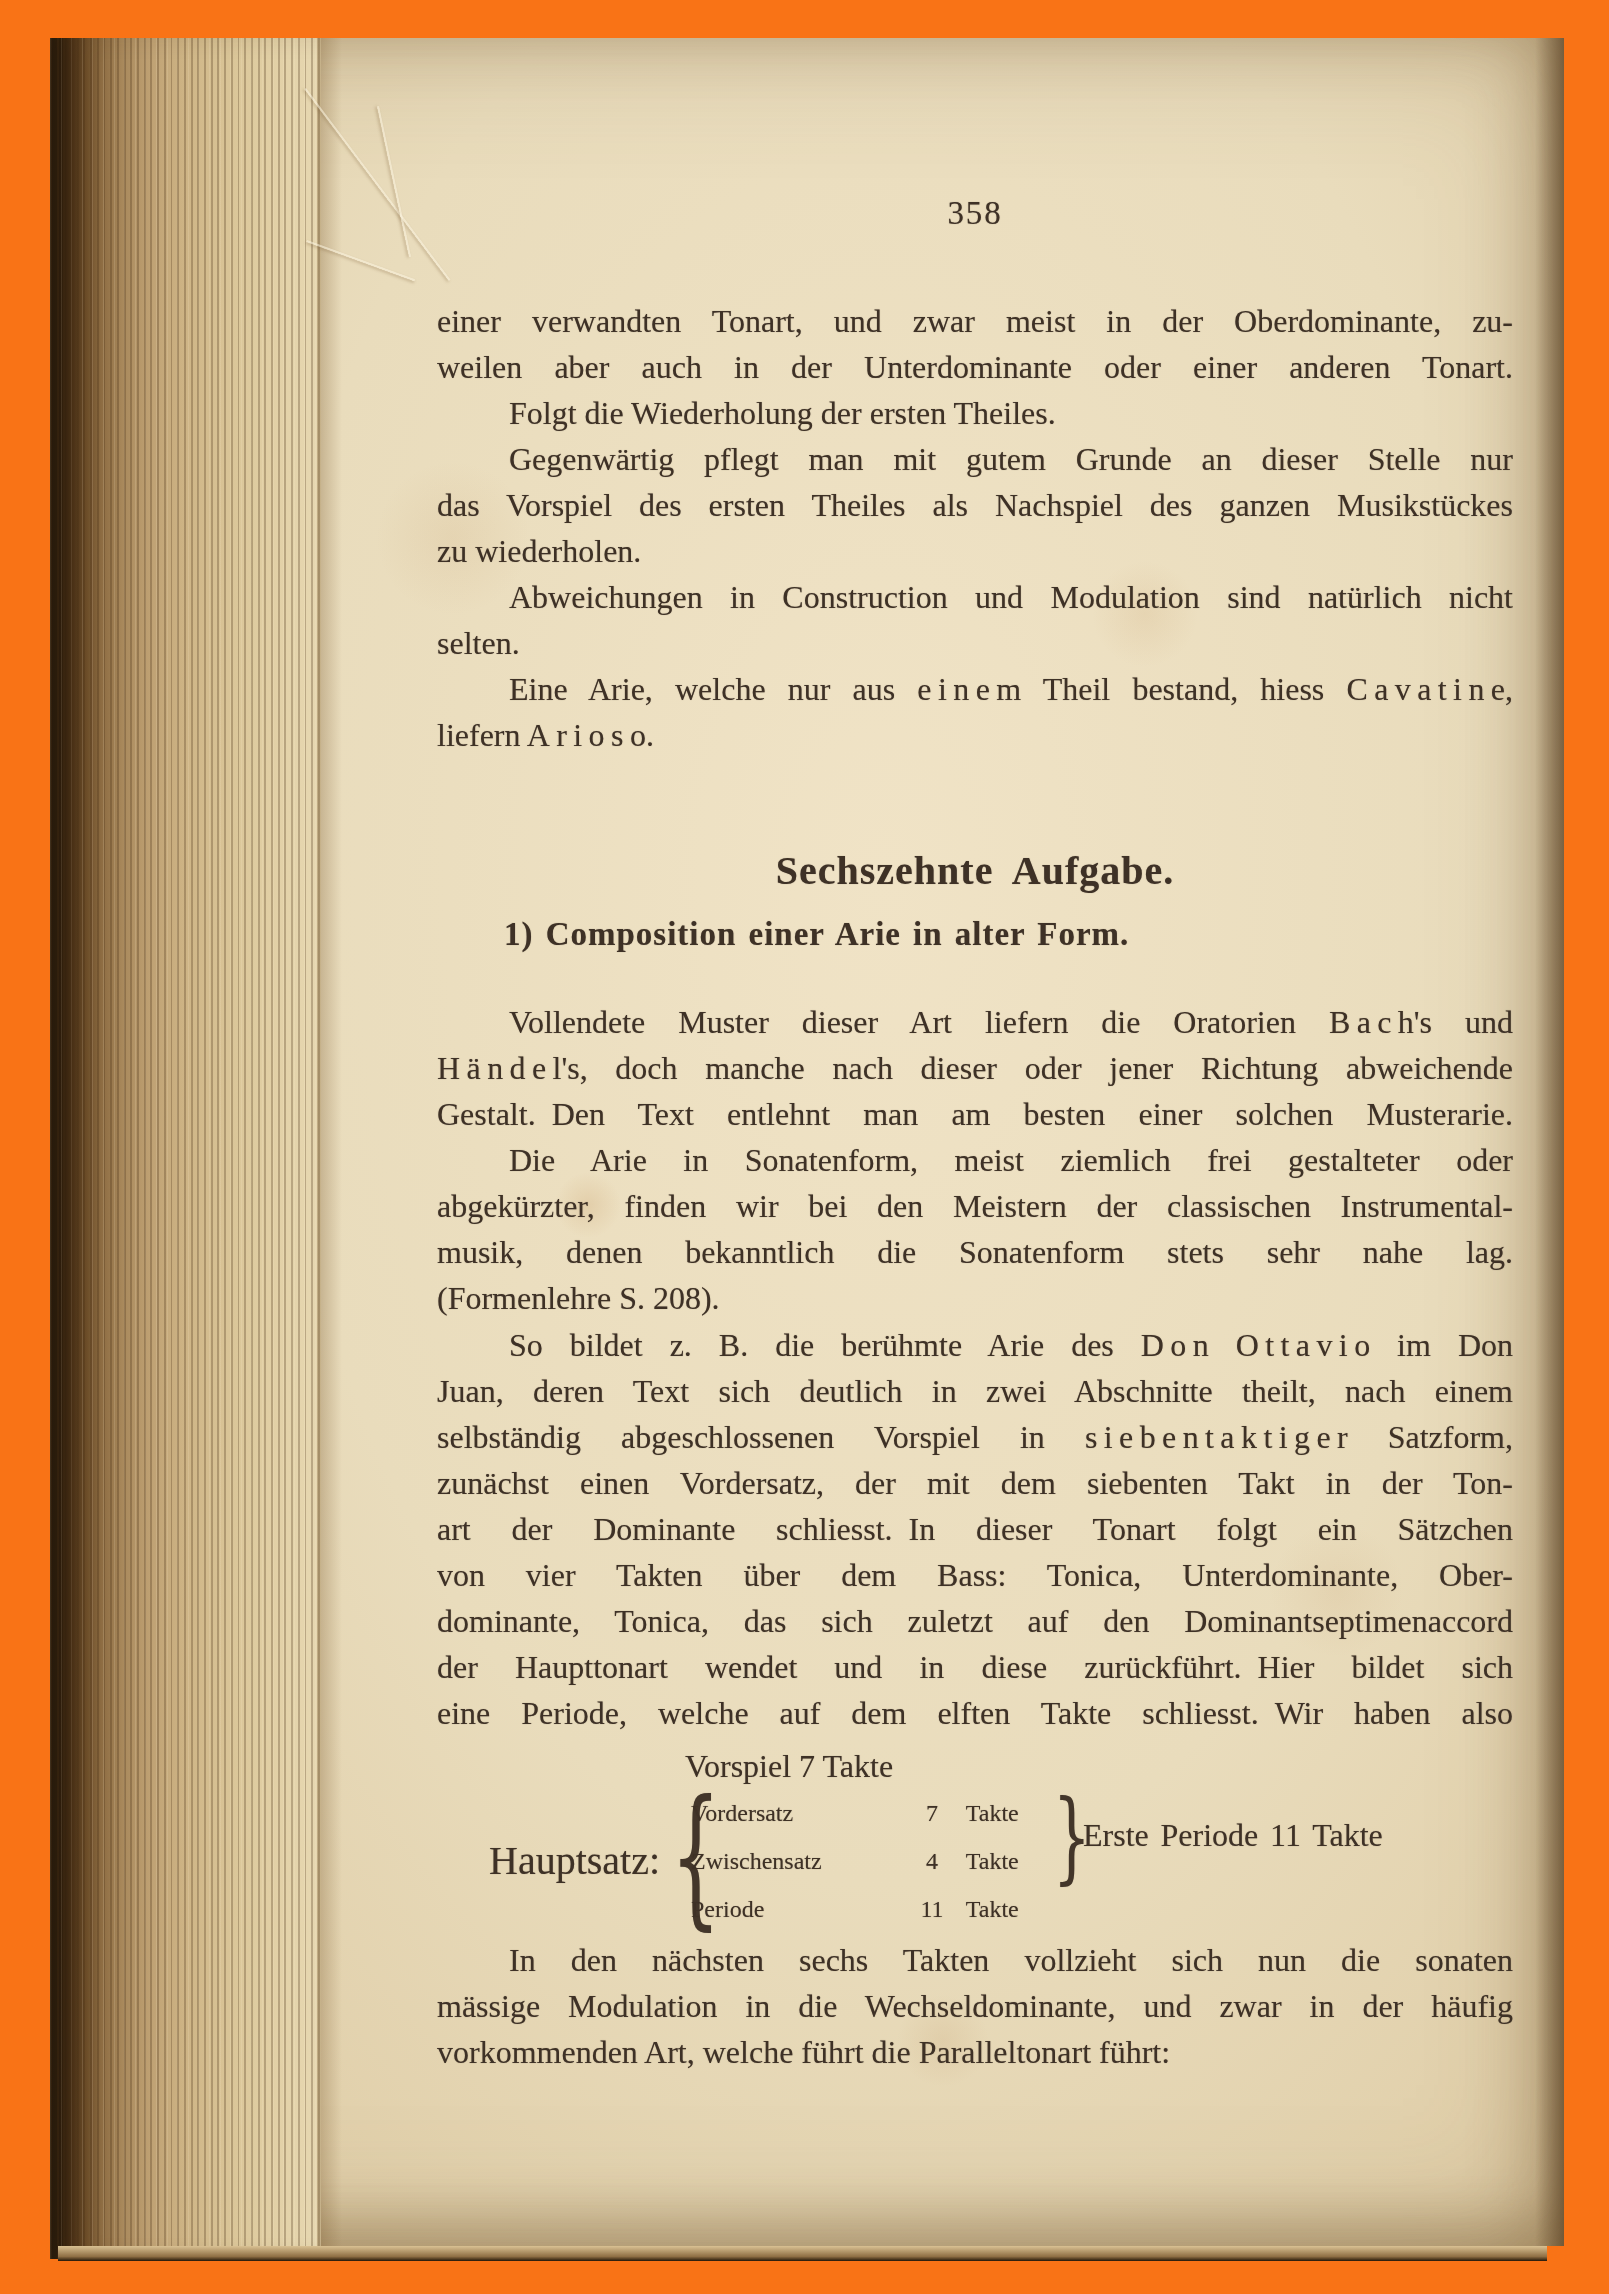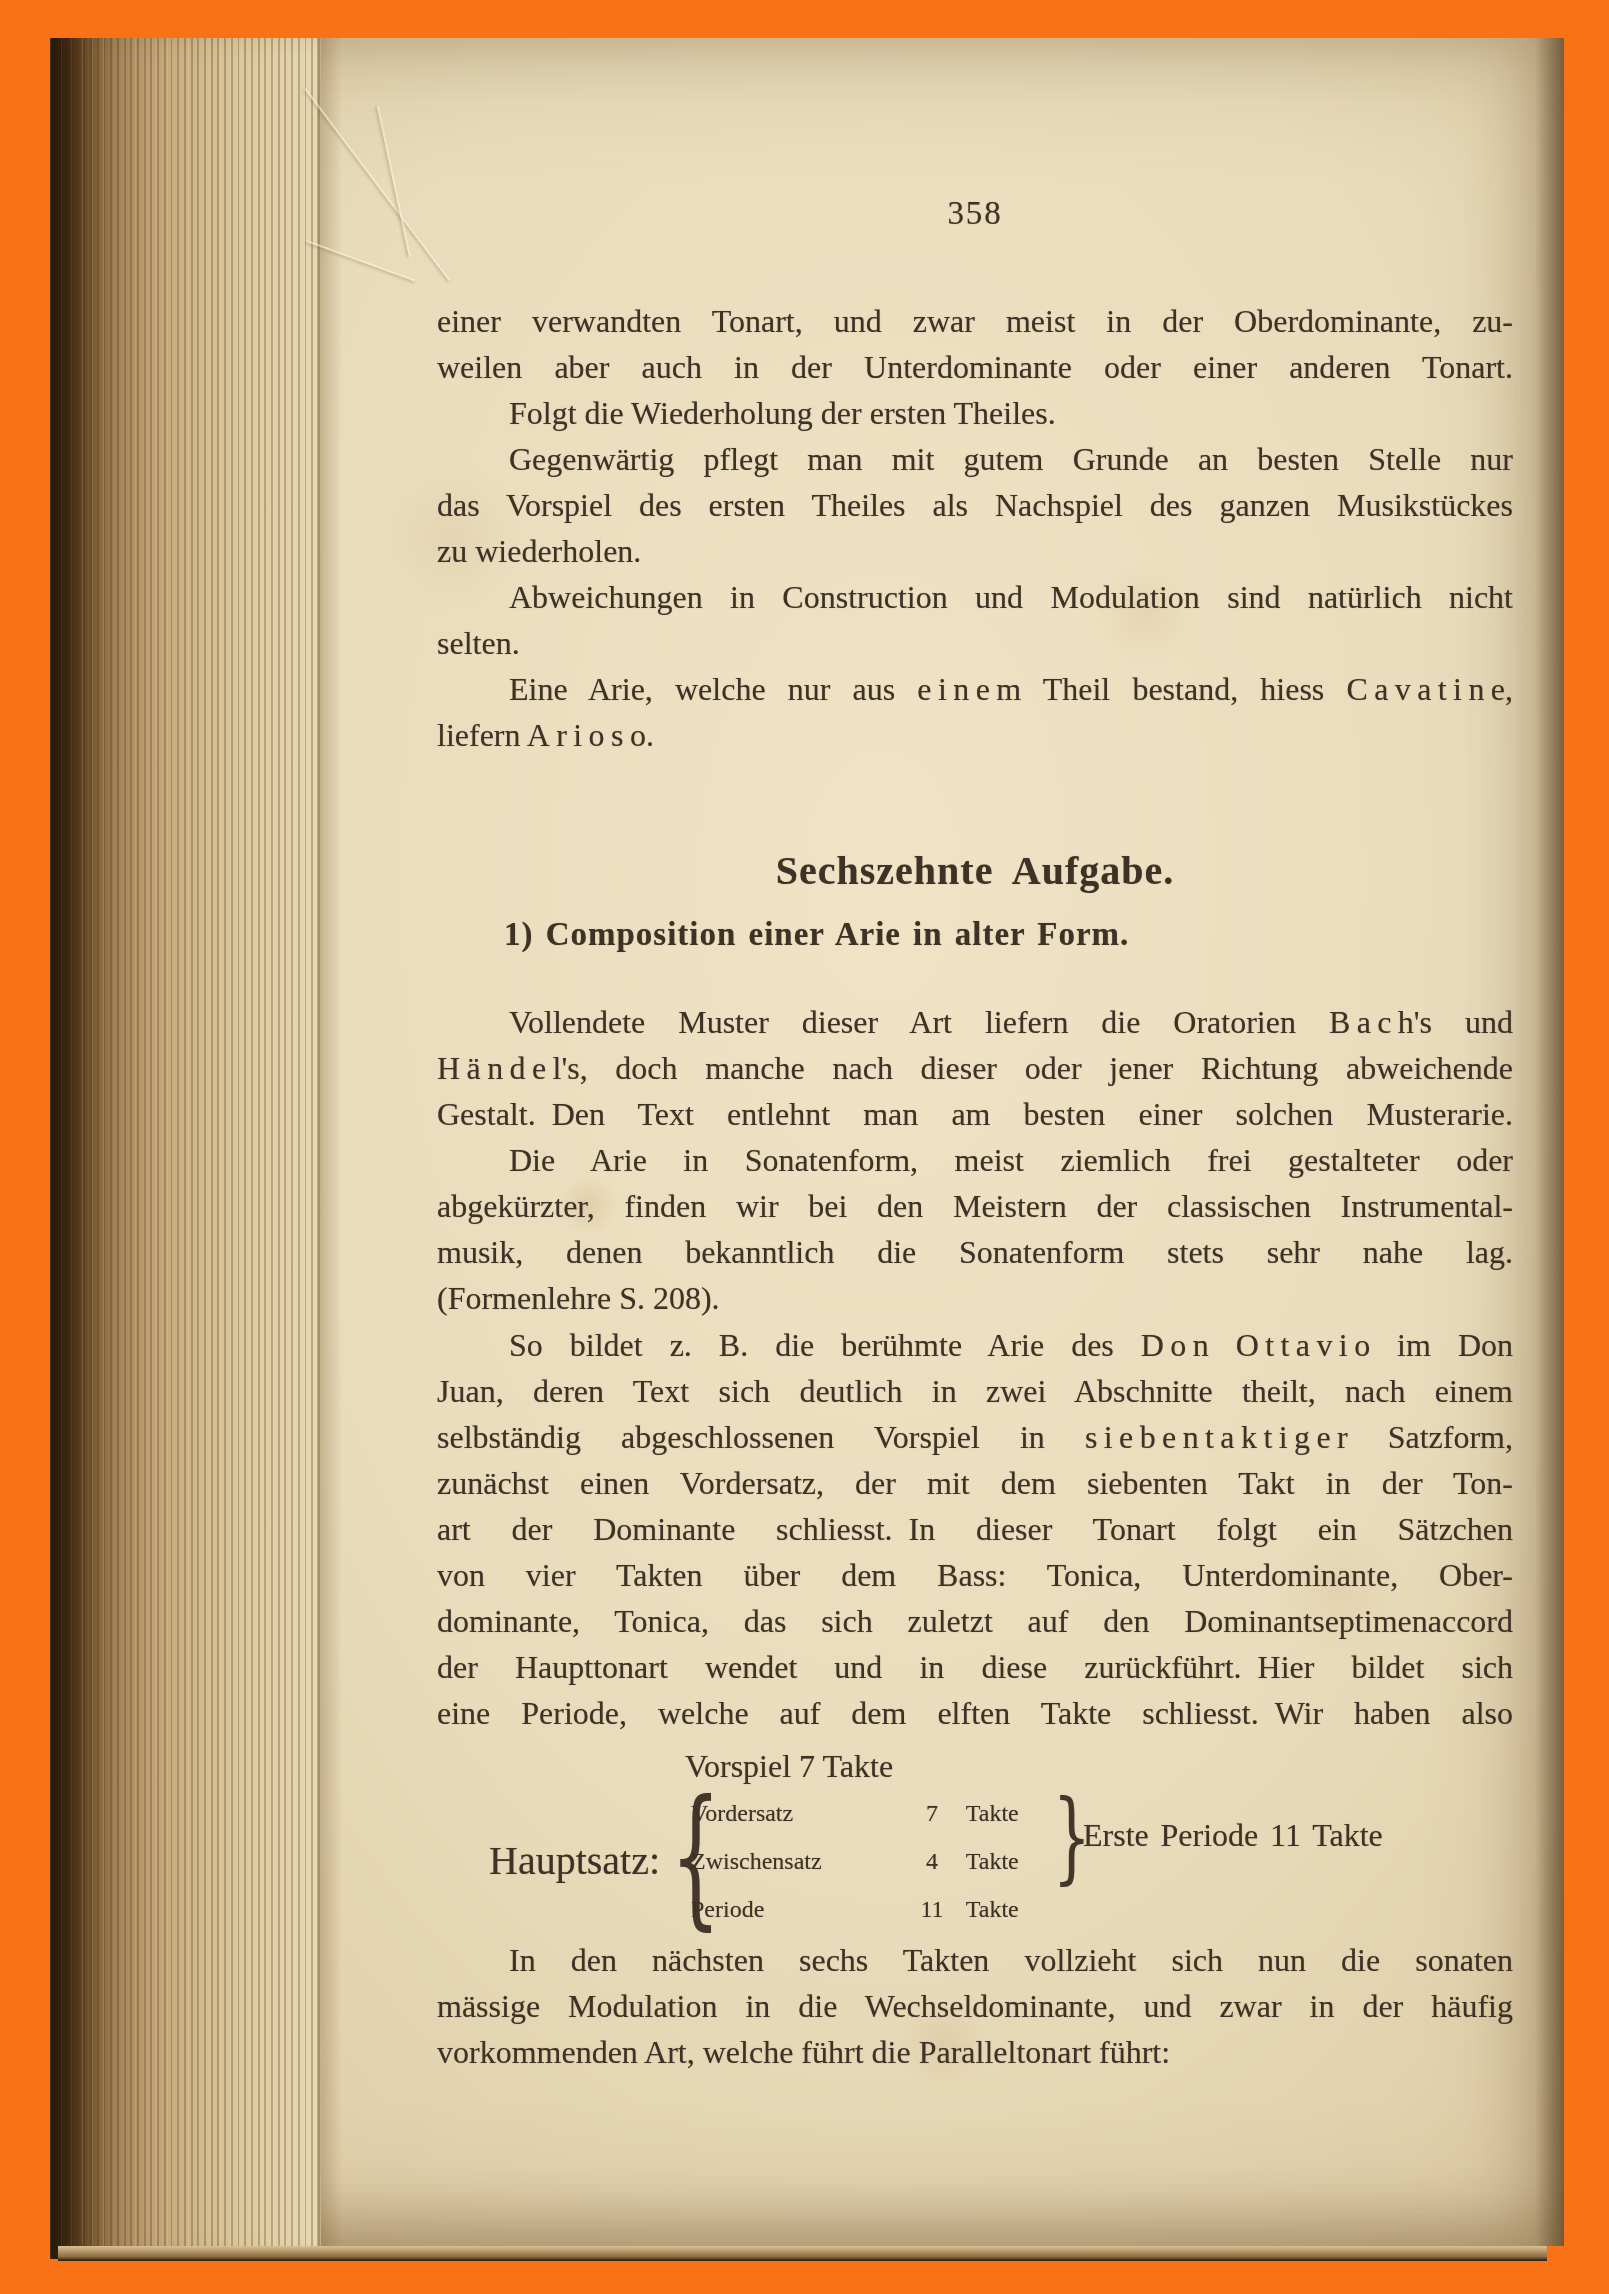--- a/index.html
+++ b/index.html
@@ -84,21 +84,21 @@
   <div class="crease c2"></div>
   <div class="crease c3"></div>
 
   <div class="textcol">
     <div class="pageno">358</div>
 
     <div class="para p1">
         <div class="line j">einer verwandten Tonart, und zwar meist in der Oberdominante, zu-</div>
         <div class="line j">weilen aber auch in der Unterdominante oder einer anderen Tonart.</div>
         <div class="line ind">Folgt die Wiederholung der ersten Theiles.</div>
-        <div class="line j ind">Gegenwärtig pflegt man mit gutem Grunde an besten Stelle nur</div>
+        <div class="line j ind">Gegenwärtig pflegt man mit gutem Grunde an dieser Stelle nur</div>
         <div class="line j">das Vorspiel des ersten Theiles als Nachspiel des ganzen Musikstückes</div>
         <div class="line">zu wiederholen.</div>
         <div class="line j ind">Abweichungen in Construction und Modulation sind natürlich nicht</div>
         <div class="line">selten.</div>
         <div class="line j ind">Eine Arie, welche nur aus e i n e m Theil bestand, hiess C a v a t i n e,</div>
         <div class="line">liefern A r i o s o.</div>
       </div>
 
     <h1 class="heading">Sechszehnte Aufgabe.</h1>
     <h2 class="subheading">1) Composition einer Arie in alter Form.</h2>

